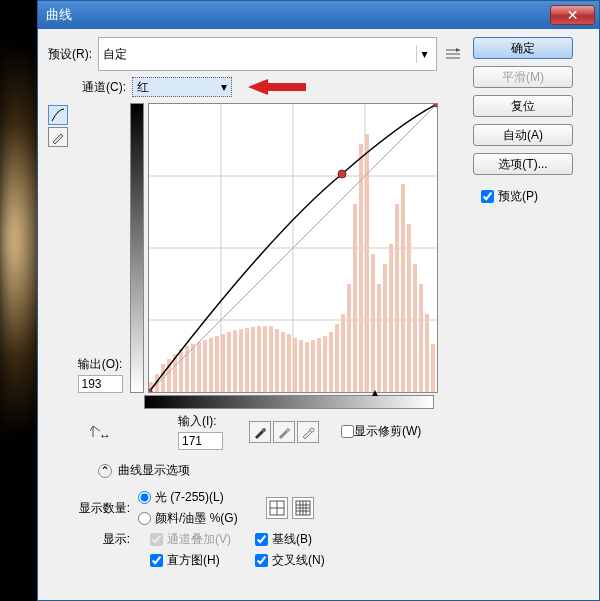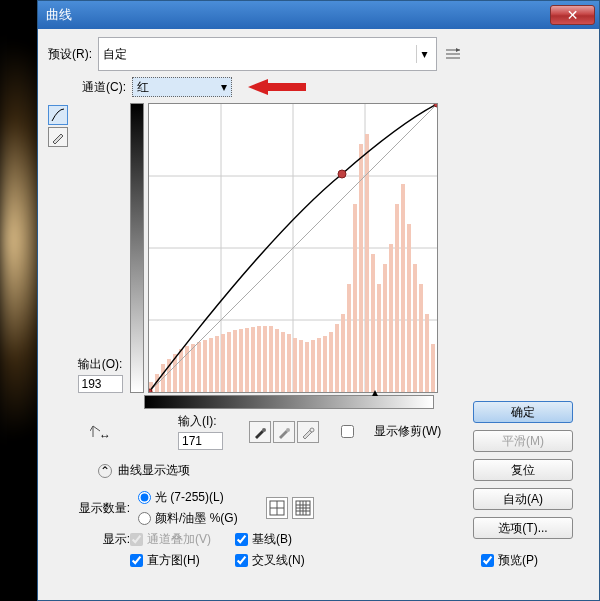--- a/index.html
+++ b/index.html
@@ -2,21 +2,21 @@
 <html><head>
 <meta charset="utf-8">
 <style>
 * { box-sizing: border-box; margin: 0; padding: 0; font-family: "Microsoft YaHei", SimSun, sans-serif; font-size: 12px; }
 body { background: #000; width: 600px; height: 601px; position: relative; overflow: hidden; }
 .bg-blur { position: absolute; left: 0; top: 40px; width: 45px; height: 560px; background: radial-gradient(ellipse 80px 200px at 10px 200px, #e8c890 0%, #3a2810 60%, #000 100%); filter: blur(8px); }
 .dialog { position: absolute; left: 37px; top: 0; width: 563px; height: 601px; background: #f0f0f0; border: 1px solid #2a5a8a; box-shadow: 0 4px 20px rgba(0,0,0,0.5); }
 .titlebar { height: 28px; background: linear-gradient(#4a8dd8, #2868b8); display: flex; align-items: center; justify-content: space-between; padding: 0 4px 0 8px; }
 .titlebar span { color: #fff; font-size: 13px; }
 .close-btn { width: 45px; height: 20px; background: linear-gradient(#e8a0a0, #c84848 45%, #b03030 55%, #d05050); border: 1px solid #803030; border-radius: 3px; color: #fff; text-align: center; line-height: 18px; font-size: 14px; cursor: pointer; }
-.content { padding: 8px 10px; display: flex; align-items: flex-end; }
+.content { padding: 8px 10px; display: flex; }
 .left-panel { width: 415px; }
 .right-panel { width: 115px; padding-left: 10px; display: flex; flex-direction: column; gap: 7px; }
 .row { display: flex; align-items: center; margin-bottom: 6px; gap: 6px; }
 .preset-select { flex: 1; height: 22px; border: 1px solid #abadb3; background: #fff; padding: 16px 4px; display: flex; align-items: center; justify-content: space-between; }
 .btn { height: 22px; border: 1px solid #8a8a8a; background: linear-gradient(#fdfdfd, #e8e8e8); border-radius: 3px; cursor: pointer; display: flex; align-items: center; justify-content: center; width: 100px; }
 .btn.primary { border: 1px solid #3a7ac8; background: linear-gradient(#e0ecf8, #b0d0f0); }
 .btn.disabled { color: #a0a0a0; }
 .channel-select { width: 100px; height: 20px; border: 1px dotted #666; background: #d8e8f8; padding: 0 4px; display: flex; align-items: center; justify-content: space-between; }
 .arrow-annotation { margin-left: 10px; }
 .arrow-annotation svg { display: block; }
@@ -34,31 +34,31 @@
 .hgrad { width: 290px; height: 14px; background: linear-gradient(to right, #000, #fff); border: 1px solid #888; margin-left: 40px; margin-top: 2px; }
 .hgrad-row { display: flex; align-items: center; position: relative; }
 .arrow-marker { position: absolute; left: 228px; top: -8px; font-size: 12px; }
 .out-label { display: flex; flex-direction: column; align-items: center; width: 60px; gap: 2px; }
 .out-label input, .in-label input { width: 45px; height: 18px; border: 1px solid #abadb3; text-align: left; padding: 0 3px; }
 .in-row { display: flex; align-items: center; gap: 6px; margin-top: 4px; margin-left: 40px; }
 .in-label { display: flex; flex-direction: column; align-items: flex-start; gap: 2px; margin-left: 52px; }
 .scrub-icon { width: 24px; height: 24px; display: flex; align-items: center; justify-content: center; margin-right: 8px; }
 .eyedroppers { display: flex; gap: 2px; margin-left: 20px; }
 .eyedropper { width: 22px; height: 22px; border: 1px solid #999; background: #f4f4f4; display: flex; align-items: center; justify-content: center; cursor: pointer; }
-.chk-row { display: flex; align-items: center; gap: 20px; margin-left: 16px; }
+.chk-row { display: flex; align-items: center; gap: 0; margin-left: 16px; }
 .disp-options { margin-top: 12px; }
 .expand-row { display: flex; align-items: center; gap: 6px; margin-bottom: 10px; margin-left: 50px; }
 .circ { width: 14px; height: 14px; border: 1px solid #888; border-radius: 50%; display: flex; align-items: center; justify-content: center; cursor: pointer; }
 .opt-row { display: flex; align-items: center; gap: 8px; margin-bottom: 4px; margin-left: 20px; }
 .opt-label { width: 62px; text-align: right; }
 .radio-group { display: flex; flex-direction: column; gap: 4px; }
 .radio-item { display: flex; align-items: center; gap: 4px; }
 .grid-btns { display: flex; gap: 4px; margin-left: 20px; }
 .grid-btn { width: 22px; height: 22px; border: 1px solid #999; background: #fff; cursor: pointer; }
-.show-row { display: flex; align-items: flex-start; gap: 0; margin-left: 20px; margin-top: 0; }
+.show-row { display: flex; align-items: flex-start; gap: 20px; margin-left: 20px; margin-top: 0; }
 .chk-grid { display: grid; grid-template-columns: auto auto; column-gap: 24px; row-gap: 4px; }
 .chk-item { display: flex; align-items: center; gap: 4px; }
 .chk-item.disabled { color: #a0a0a0; }
 .chk { width: 13px; height: 13px; }
 .menu-icon { width: 20px; height: 18px; display: flex; align-items: center; justify-content: center; cursor: pointer; }
 .dd-arrow { width: 16px; height: 18px; border-left: 1px solid #ccc; display: flex; align-items: center; justify-content: center; }
 </style>
 </head>
 <body>
 

